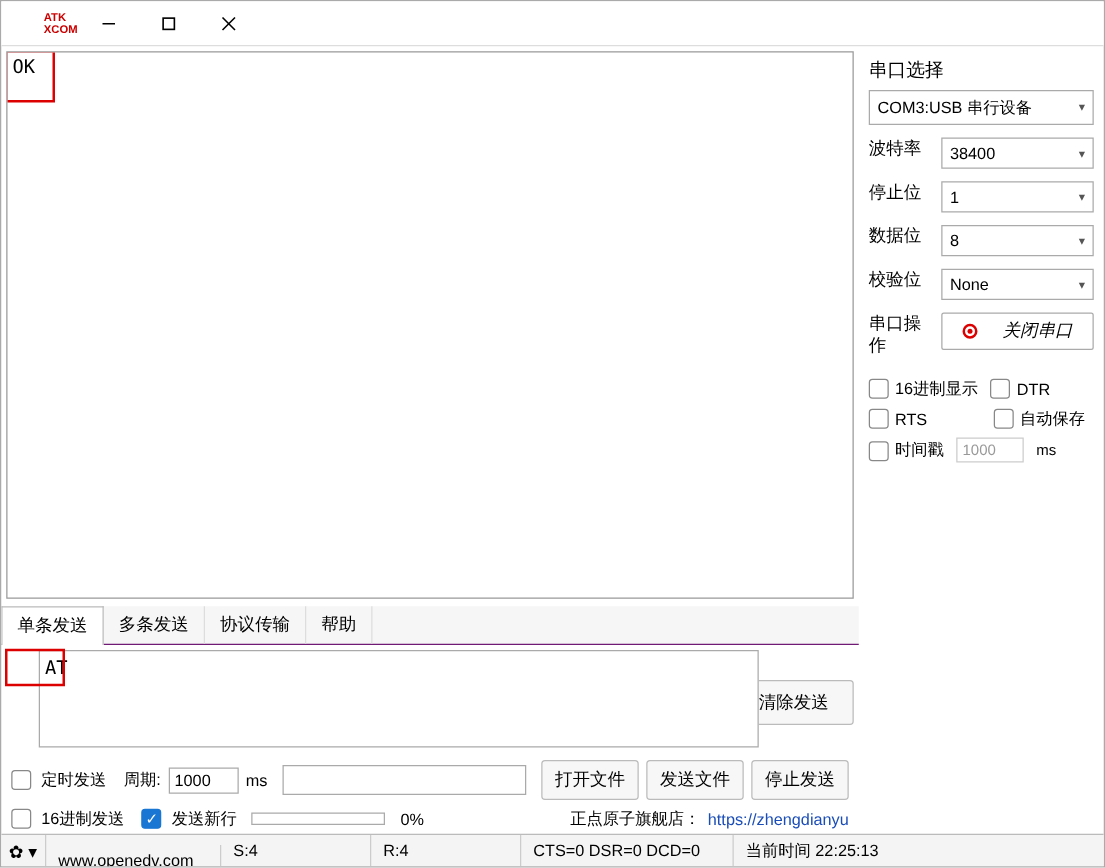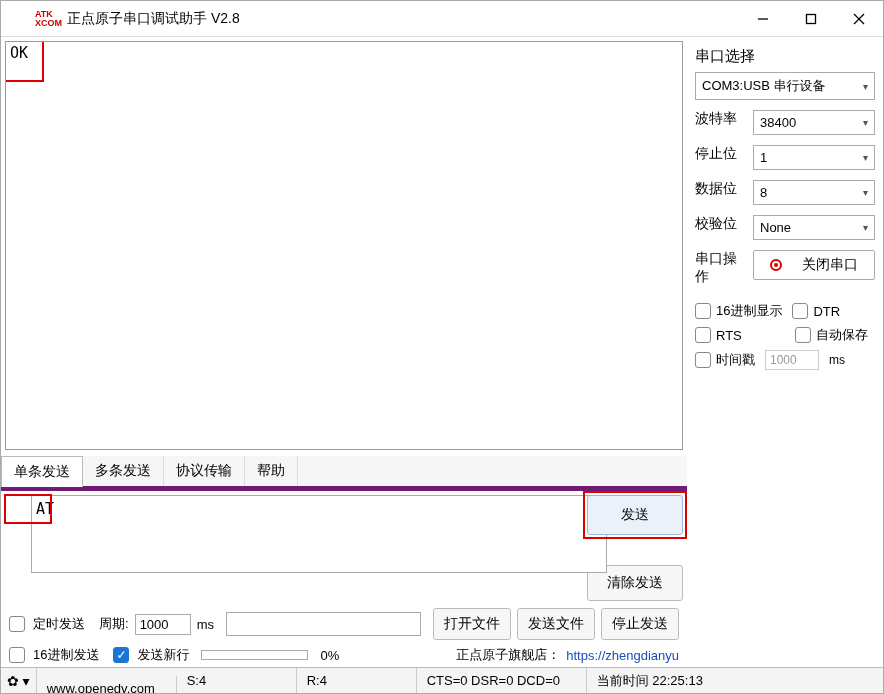--- a/index.html
+++ b/index.html
@@ -39,21 +39,21 @@
   background: #fff;
   margin: 4px 4px 0 4px;
   position: relative;
   font-family: "SimSun", monospace;
   font-size: 15px;
   padding: 2px 4px;
   overflow:auto;
 }
 .highlight-red { border: 2px solid #d00; position:absolute; }
 
-.tabs { display:flex; border-bottom:5px solid #701a75; margin-top:6px; background:#f6f6f6; }
+.tabs { display:flex; border-bottom:1px solid #701a75; margin-top:6px; background:#f6f6f6; }
 .tabs .tab { padding: 6px 12px; font-size: 14px; border-right:1px solid #ddd; cursor:default; }
 .tabs .tab.active { background:#fff; border-top:1px solid #bbb; border-left:1px solid #bbb; border-right:1px solid #bbb; margin-bottom:-1px; }
 
 .tx-zone { display:flex; padding: 4px; gap:6px; }
 .tx-input {
   flex:1; height:78px; border:1px solid #aaa; font-family:"SimSun",monospace; font-size:15px;
   padding:4px; resize:none; position:relative;
 }
 .tx-right { width:96px; display:flex; flex-direction:column; gap:6px; }
 .btn {
@@ -83,32 +83,31 @@
 .ms-input { width:54px; border:1px solid #ccc; padding:2px 4px; font-size:12px; color:#999; }
 
 .statusbar {
   height:26px; border-top:1px solid #bbb; background:#f4f4f4;
   display:flex; align-items:center; font-size:13px;
 }
 .statusbar .cell { padding:0 10px; border-right:1px solid #ccc; height:100%; display:flex;align-items:center; }
 .statusbar .gear { font-size:14px; padding:0 6px; }
 
 .link { color:#1a4db8; }
-.close-port-btn{ display:flex;align-items:center;gap:20px;border:1px solid #aaa;padding:5px 8px;font-size:14px;flex:1;justify-content:center;border-radius:2px;}
+.close-port-btn{ display:flex;align-items:center;gap:20px;border:1px solid #aaa;padding:5px 8px;font-size:14px;flex:1;justify-content:center;border-radius:2px;font-style:italic;}
 .rec-dot{width:12px;height:12px;border:2px solid #d00;border-radius:50%;position:relative;}
 .rec-dot::after{content:"";position:absolute;inset:2px;background:#d00;border-radius:50%;}
 .chev{font-size:10px;color:#555;}
 </style>
 </head>
 <body>
 
 <div class="titlebar">
   <div class="app-logo">ATK
 XCOM</div>
-  <div class="title">正点原子串口调试助手 V2.8</div>
   <div class="win-btn">
       <svg width="12" height="12">
         <line x1="1" y1="6" x2="11" y2="6" stroke="#000" stroke-width="1.3"></line>
       </svg>
     </div>
   <div class="win-btn">
       <svg width="12" height="12">
         <rect x="1.5" y="1.5" width="9" height="9" fill="none" stroke="#000" stroke-width="1.3"></rect>
       </svg>
     </div>
@@ -134,24 +133,20 @@
       <div class="tab">协议传输</div>
       <div class="tab">帮助</div>
     </div>
 
     <div class="tx-zone">
       <div style="flex:1;position:relative;">
         <textarea class="tx-input" style="width: 100%; margin-left: 26px;">AT</textarea>
         <div class="highlight-red" style="left:-1px;top:-1px;width:48px;height:30px;"></div>
       </div>
       <div class="tx-right">
-        <div style="position:relative;">
-          <div class="btn" style="height:40px;">发送</div>
-          <div class="highlight-red" style="left:-4px;top:-4px;right:-4px;bottom:-4px;"></div>
-        </div>
         <div style="height:18px;"></div>
         <div class="btn plain">清除发送</div>
       </div>
     </div>
 
     <div class="ctrl-row">
       <span class="checkbox"></span>
       <span>定时发送</span>
       <span style="margin-left:8px;">周期:</span>
       <input class="num-input" value="1000" style="">
@@ -234,21 +229,21 @@
       <span style="display:flex;align-items:center;gap:3px;width:90px;">
           <span class="checkbox"></span>
           <span>RTS</span>
         </span>
       <span style="display:flex;align-items:center;gap:3px;">
           <span class="checkbox"></span>
           <span>自动保存</span>
         </span>
     </div>
     <div class="chk-group" style="align-items:center;">
-      <span style="display:flex;align-items:center;gap:3px;">
+      <span style="display:flex;align-items:flex-end;gap:3px;">
           <span class="checkbox"></span>
           <span>时间戳</span>
         </span>
       <input class="ms-input" value="1000" style="">
       <span style="font-size:12px;">ms</span>
     </div>
   </div>
 </div>
 
 <div class="statusbar">

